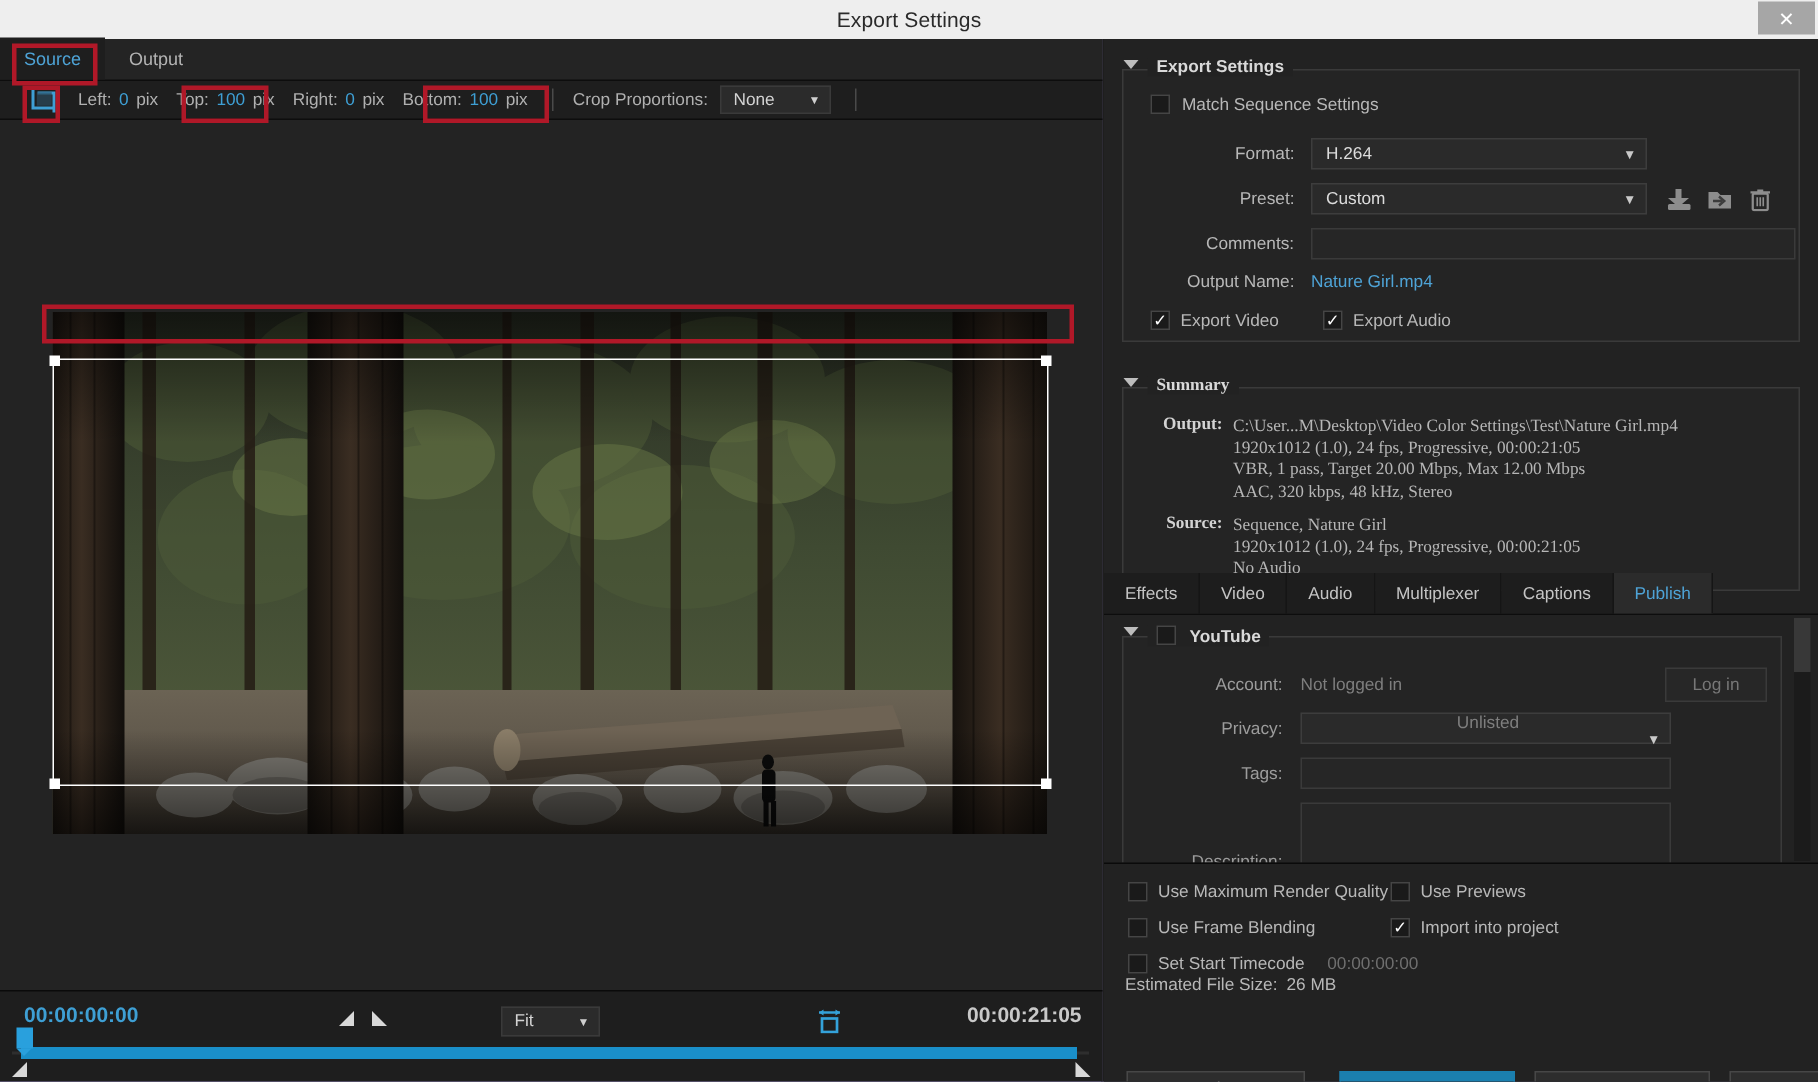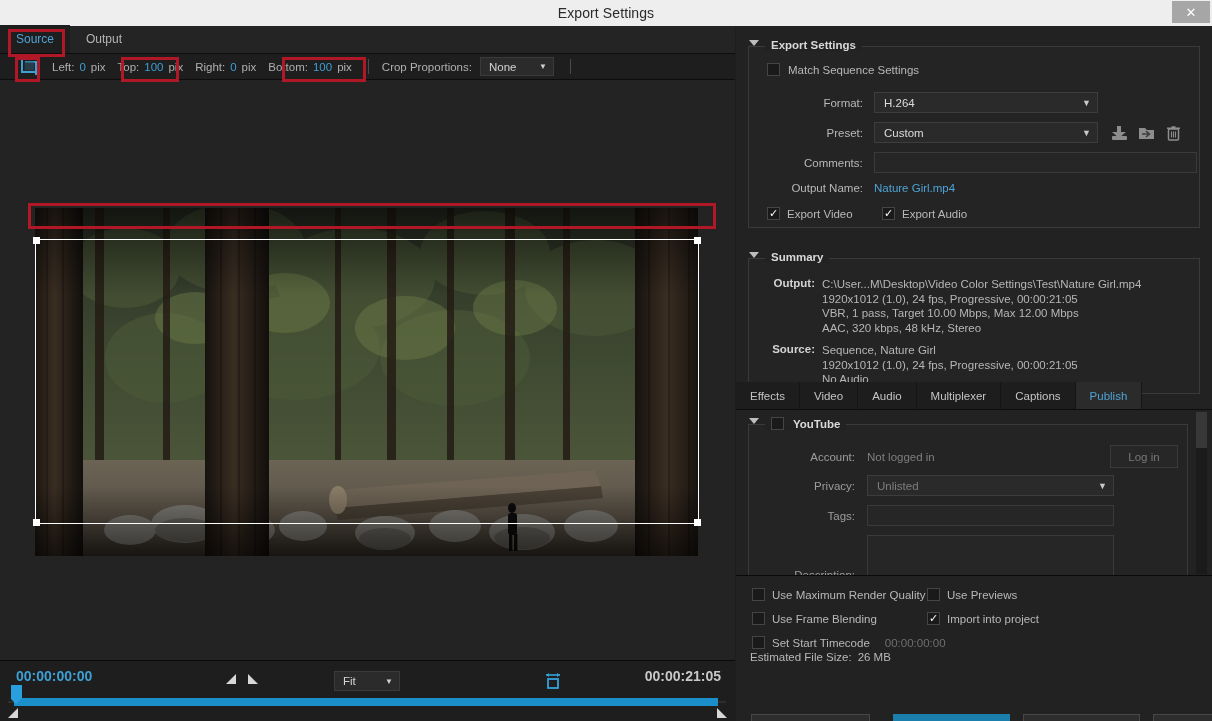--- a/index.html
+++ b/index.html
@@ -183,21 +183,21 @@
   .select-box .caret { margin-left: auto; color: #c9c9c9; font-size: 9px; }
 
   .text-box {
     background: #262626; border: 1px solid #3a3a3a; height: 21px;
     display: flex; align-items: center; padding: 0 6px; color: #ccc; font-size: 11.5px;
     cursor: text;
   }
 
   .preset-icon { width: 17px; height: 16px; cursor: pointer; }
 
-  #summary-box { left: 12px; top: 232px; width: 452px; height: 136px; }
+  #summary-box { left: 12px; top: 232px; width: 452px; height: 136px; font-family: Liberation Serif, serif; }
   .sum-row { position: absolute; display: flex; font-size: 11.5px; }
   .sum-key { color: #d3d3d3; font-weight: bold; width: 56px; text-align: right; flex: none; }
   .sum-vals { color: #b6b6b6; margin-left: 7px; line-height: 14.5px; }
 
   
   #tabstrip {
     position: absolute; left: 0; top: 357px; width: 476px; height: 27px;
     display: flex; align-items: flex-end; border-bottom: 1px solid #0d0d0d;
   }
   .rtab {
@@ -489,21 +489,21 @@
     <div class="group-title">
       <span class="disclosure"></span>
       <span>Summary</span>
     </div>
 
     <div class="sum-row" style="left:10px; top:18px;">
       <span class="sum-key">Output:</span>
       <span class="sum-vals">
         <div>C:\User...M\Desktop\Video Color Settings\Test\Nature Girl.mp4</div>
         <div>1920x1012 (1.0), 24 fps, Progressive, 00:00:21:05</div>
-        <div>VBR, 1 pass, Target 10.00 Mbps, Max 12.00 Mbps</div>
+        <div>VBR, 1 pass, Target 20.00 Mbps, Max 12.00 Mbps</div>
         <div>AAC, 320 kbps, 48 kHz, Stereo</div>
       </span>
     </div>
 
     <div class="sum-row" style="left:10px; top:84px;">
       <span class="sum-key">Source:</span>
       <span class="sum-vals">
         <div>Sequence, Nature Girl</div>
         <div>1920x1012 (1.0), 24 fps, Progressive, 00:00:21:05</div>
         <div>No Audio</div>
@@ -530,21 +530,21 @@
     </div>
 
     <div class="field-row" style="left:8px; top:20px; width:430px;">
       <span class="field-label" style="width:98px; color:#9c9c9c;">Account:</span>
       <span style="margin-left:12px; font-size:11.5px; color:#7e7e7e;">Not logged in</span>
       <div class="btn disabled" style="width:68px; margin-left:auto; margin-right:9px;">Log in</div>
     </div>
 
     <div class="field-row" style="left:8px; top:50px; width:430px;">
       <span class="field-label" style="width:98px; color:#9c9c9c;">Privacy:</span>
-      <div class="select-box" style="width:247px; margin-left:12px; color:#7e7e7e;">
+      <div class="select-box" style="width:247px; margin-left:12px; color:#7e7e7e;flex-direction:column;">
         <span>Unlisted</span>
         <span class="caret">▼</span>
       </div>
     </div>
 
     <div class="field-row" style="left:8px; top:80px; width:430px;">
       <span class="field-label" style="width:98px; color:#9c9c9c;">Tags:</span>
       <div class="text-box" style="width:247px; margin-left:12px;"></div>
     </div>
 

